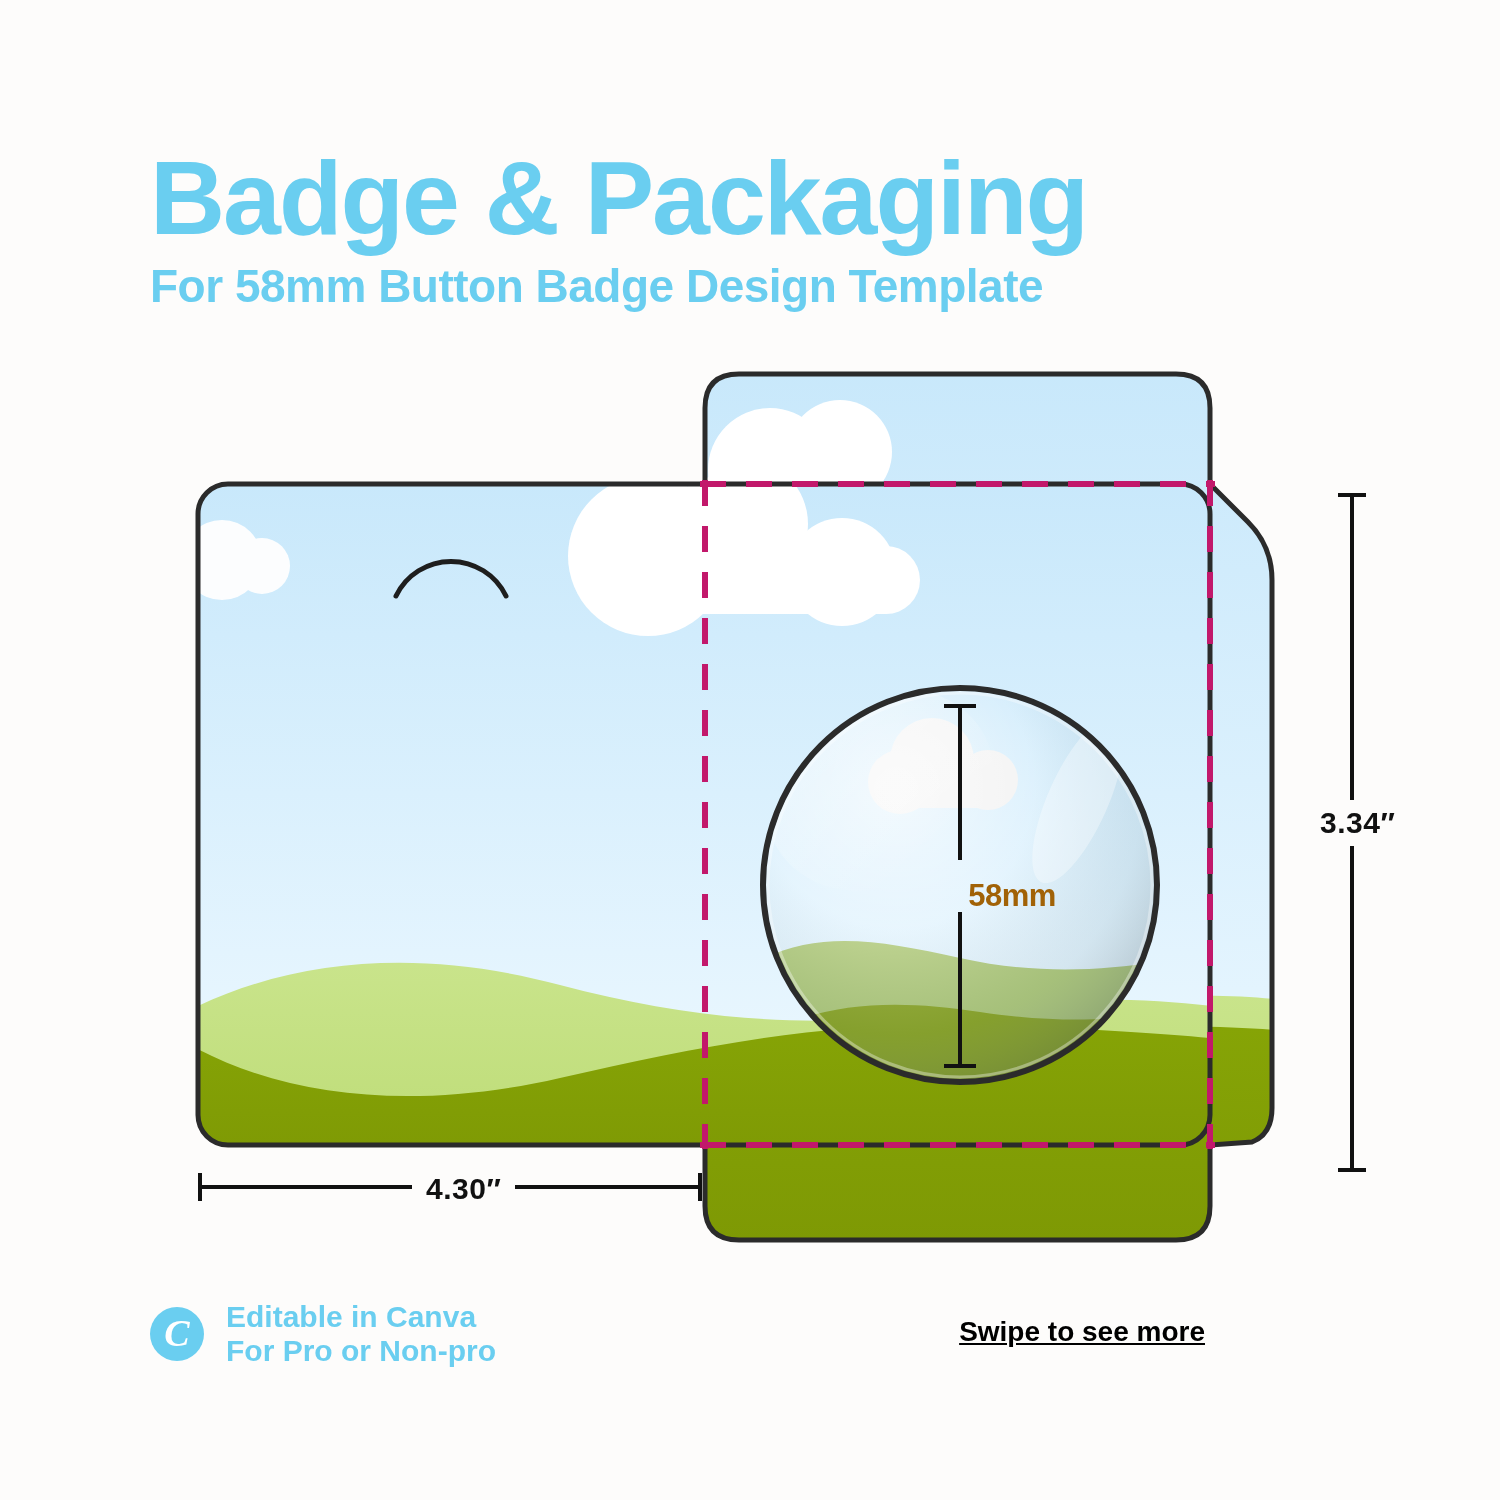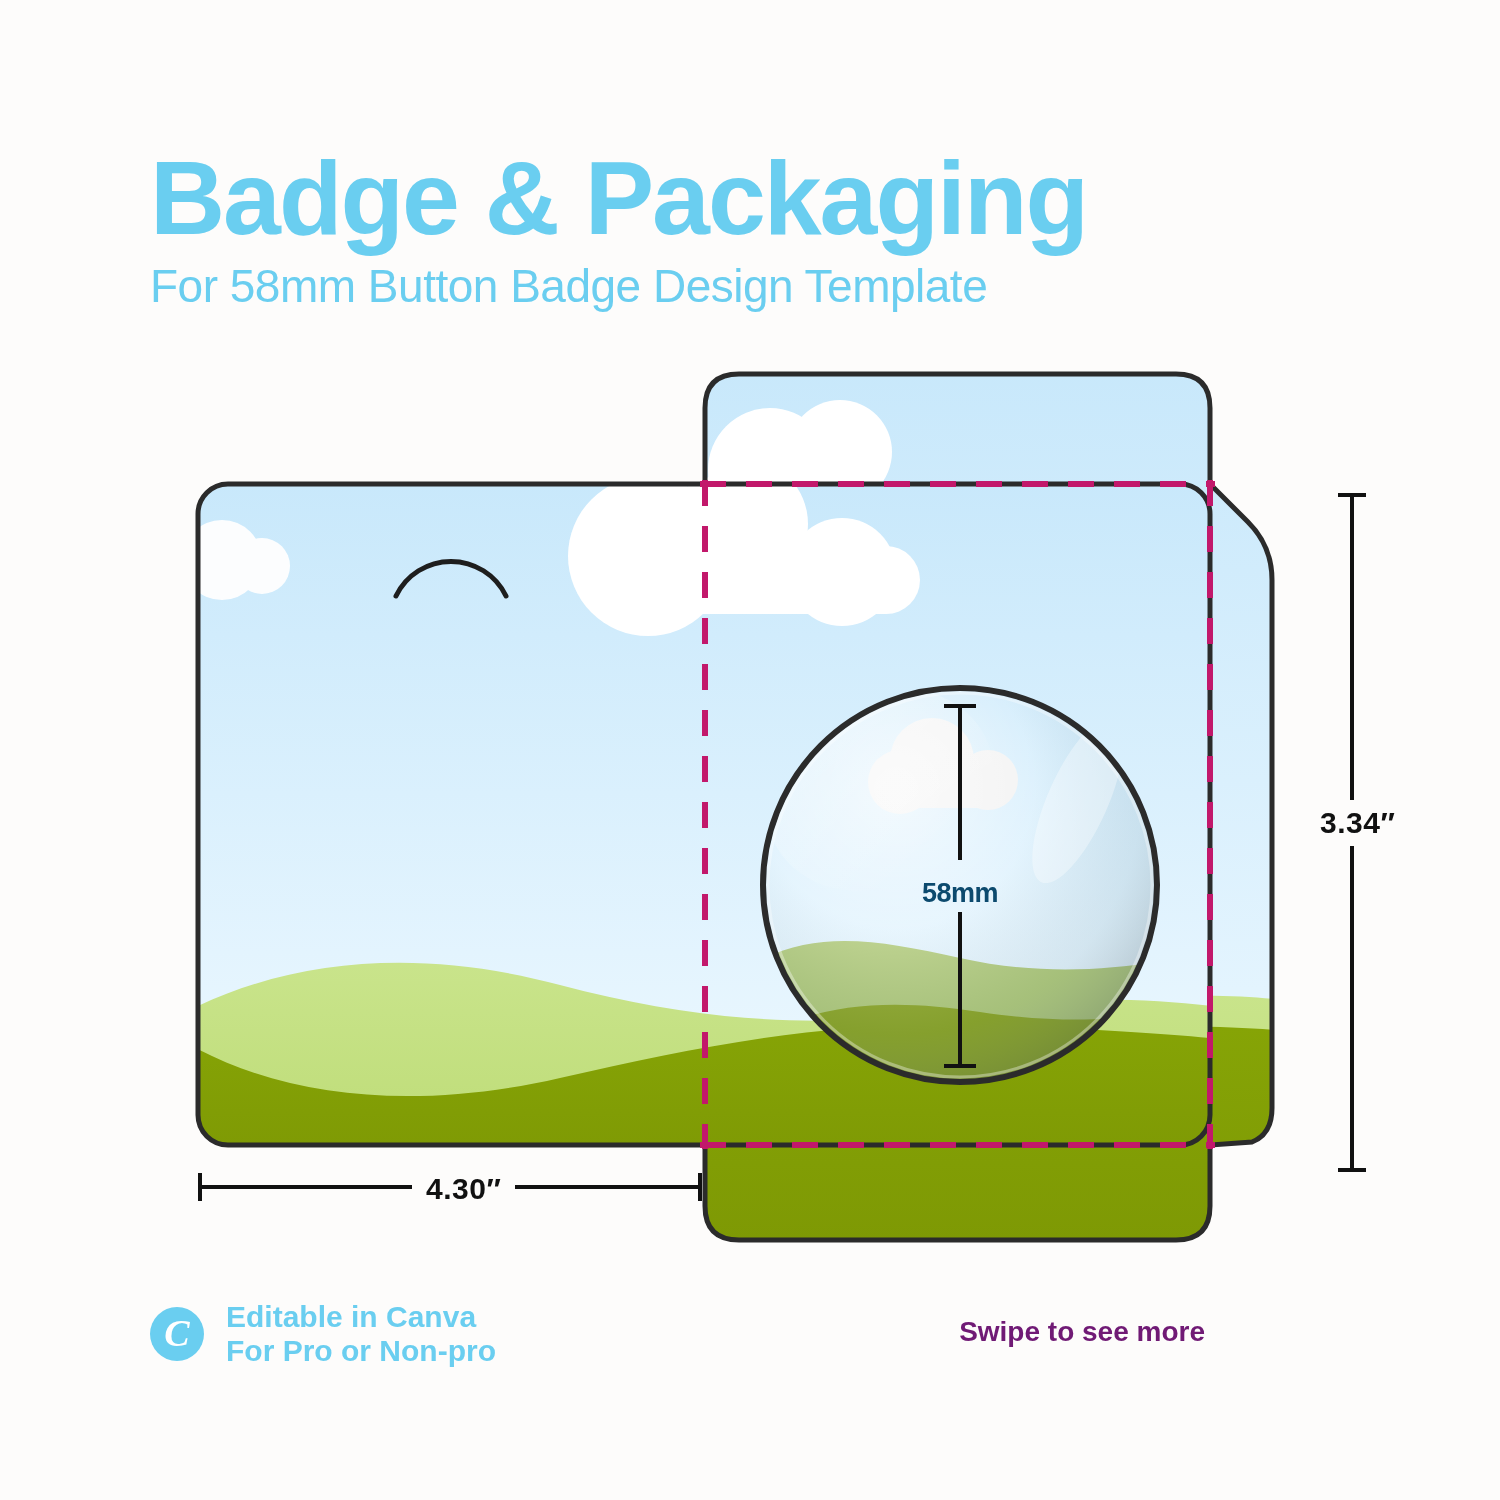--- a/index.html
+++ b/index.html
@@ -17,21 +17,21 @@
     position:absolute;left:150px;top:146px;
     font-size:104px;line-height:104px;
     font-weight:bold;
     letter-spacing:-2px;
     color:#6ACEF0;
     white-space:nowrap;
   }
   .subtitle{
     position:absolute;left:150px;top:262px;
     font-size:46px;line-height:48px;
-    font-weight:normal;
+    font-weight:bold;
     letter-spacing:-0.5px;
     color:#6ACEF0;
     white-space:nowrap;
     text-align:center;
   }
 
   
   .canva-badge{
     position:absolute;left:150px;top:1300px;
     display:flex;align-items:center;gap:22px;
@@ -44,40 +44,41 @@
     font-family:"Liberation Serif", serif;
     font-style:italic;
     font-size:38px;font-weight:bold;line-height:1;
     padding-bottom:3px;box-sizing:border-box;
   }
   .canva-text{
     color:#6ACEF0;font-size:30px;line-height:34px;font-weight:bold;
   }
   .swipe{
     position:absolute;right:148px;top:1316px;
-    color:#701a75;font-size:28px;font-weight:bold;letter-spacing:0px;
-    white-space:nowrap;
+    color:#000000;font-size:28px;font-weight:bold;letter-spacing:0px;
+    white-space:nowrap;
+    text-decoration:underline;
   }
 
   
   .dim-label{
     position:absolute;
     color:#111111;
     font-size:30px;font-weight:bold;
     letter-spacing:0.5px;
     background:#FDFCFB;
     white-space:nowrap;
   }
   .dim-v{left:1316px;top:800px;padding:6px 4px;}
   .dim-h{left:412px;top:1170px;padding:2px 14px;}
 
   .mm-label{
-    position:absolute;left:905px;top:878px;
+    position:absolute;left:957px;top:878px;
     width:110px;text-align:center;
-    font-size:27px;font-weight:bold;color:#0c4a6e;
+    font-size:31px;font-weight:bold;color:#a16207;
     letter-spacing:-0.5px;
   }
 </style>
 </head>
 <body>
 
 <div id="stage">
 
   <svg width="1500" height="1500" viewBox="0 0 1500 1500" style="position:absolute;left:0;top:0;">
     <defs>

